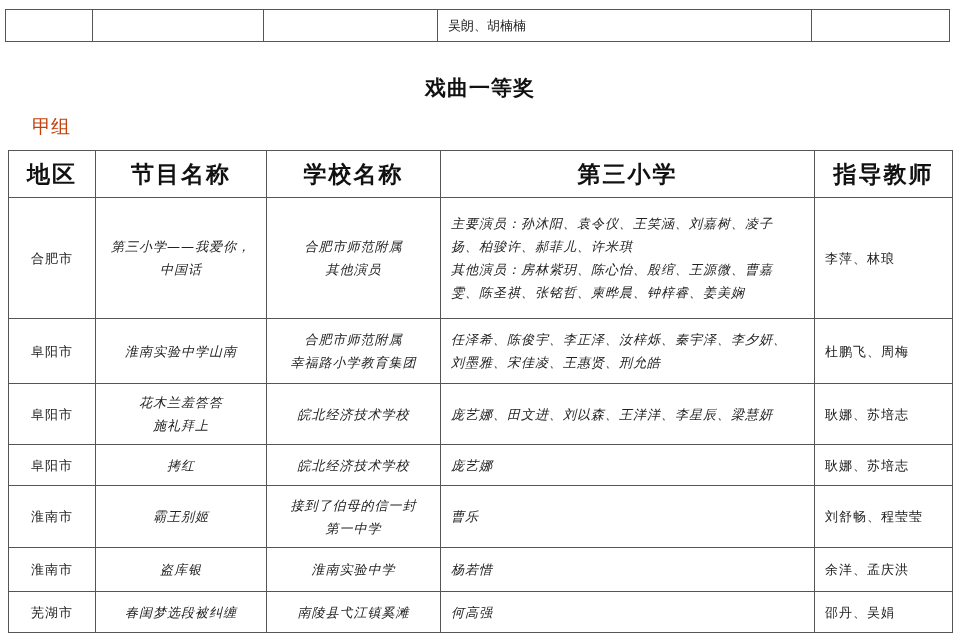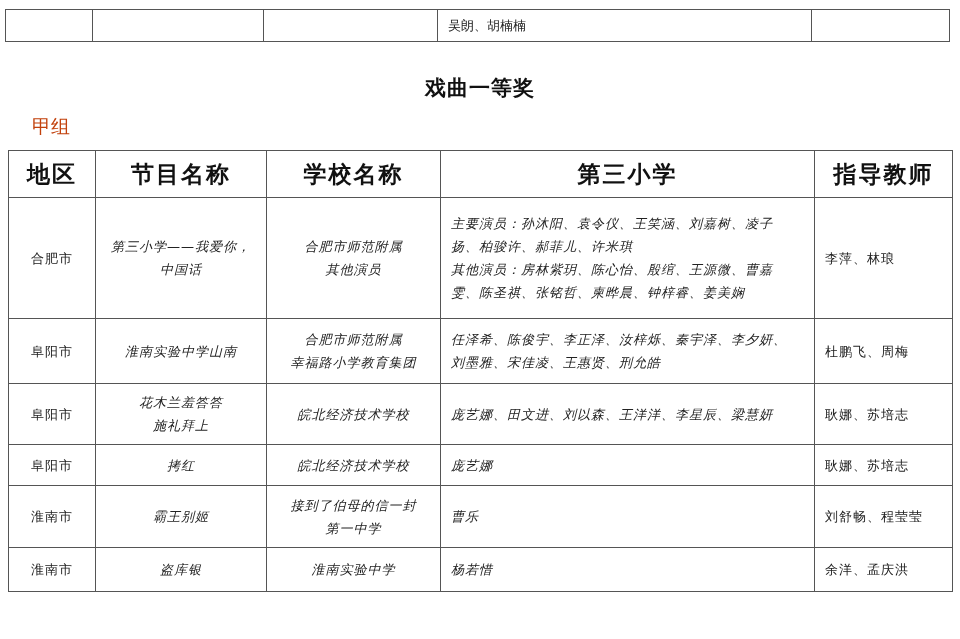--- a/index.html
+++ b/index.html
@@ -144,14 +144,27 @@
           <span class="line">盗库银</span>
         </td>
         <td class="c">
           <span class="line">淮南实验中学</span>
         </td>
         <td class="l">
           <span class="line">杨若惜</span>
         </td>
         <td class="l">余洋、孟庆洪</td>
       </tr>
+      <tr style="height: 41px;">
+        <td class="c">芜湖市</td>
+        <td class="c">
+          <span class="line">春闺梦选段被纠缠</span>
+        </td>
+        <td class="c">
+          <span class="line">南陵县弋江镇奚滩</span>
+        </td>
+        <td class="l">
+          <span class="line">何高强</span>
+        </td>
+        <td class="l">邵丹、吴娟</td>
+      </tr>
     </tbody>
 </table>
 
 </body></html>

